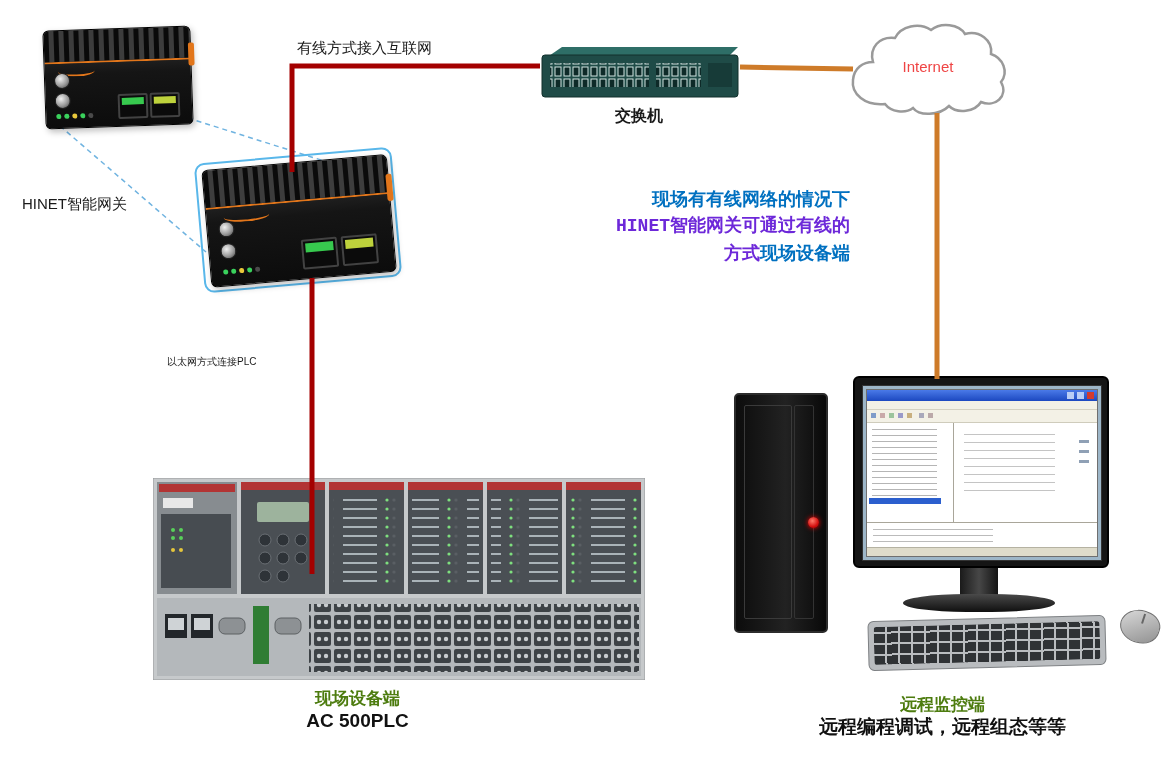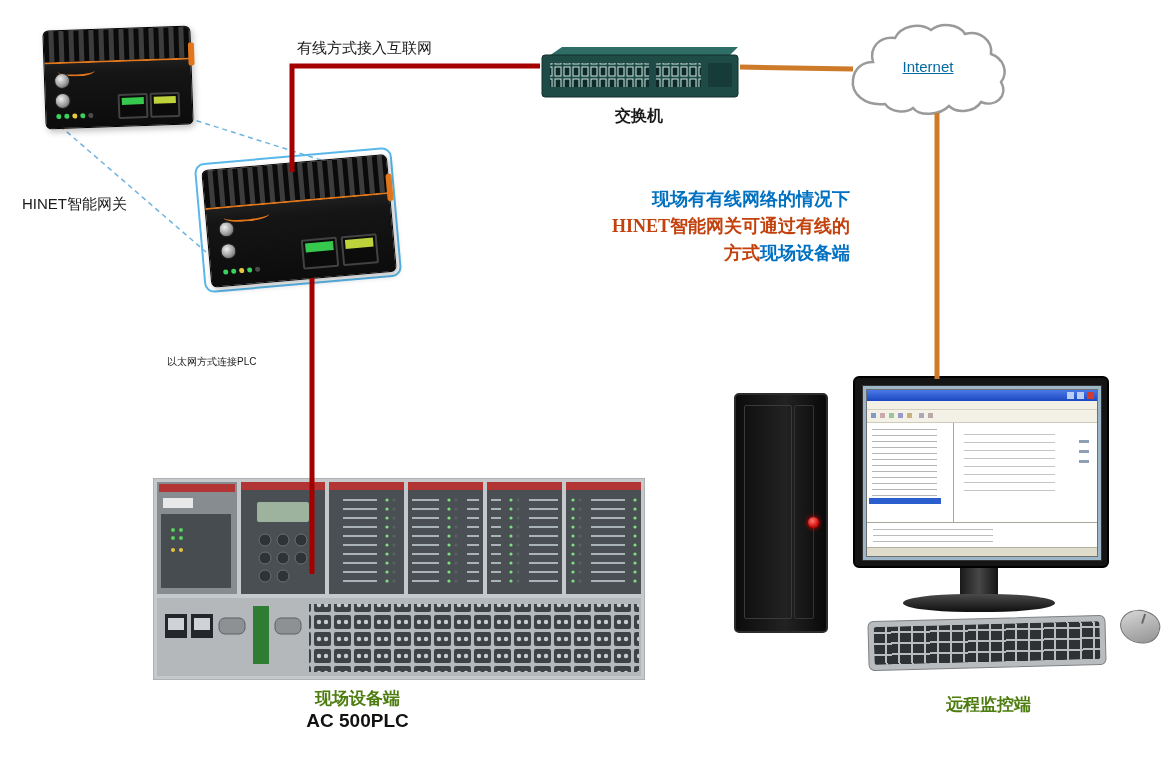--- a/index.html
+++ b/index.html
@@ -42,21 +42,21 @@
   .gw2{position:relative;width:100%;height:100%;}
   .gw2 .a1{left:11px;top:52px;} .gw2 .a2{left:11px;top:74px;}
   .gw2 .gw-leds{left:12px;bottom:11px;}
   .gw2 .p1{width:32px;height:26px;right:56px;bottom:9px;}
   .gw2 .p2{width:32px;height:26px;right:16px;bottom:9px;}
 
   
   .switch{left:536px;top:42px;width:206px;height:62px;}
   .cloud{left:843px;top:20px;width:170px;height:102px;}
   .cloud .internet-text{position:absolute;left:0;right:0;top:38px;text-align:center;
-      font-size:15px;color:#0369a1;z-index:3;text-decoration:underline;}
+      font-size:15px;color:#ef4444;z-index:3;}
   .plc{left:153px;top:478px;width:492px;height:202px;}
 
   
   .tower{left:734px;top:393px;width:94px;height:240px;border:2px solid #2c2c2c;border-radius:5px;
       background:linear-gradient(90deg,#0c0c0c,#222 55%,#090909);box-sizing:border-box;}
   .tower-panel1{position:absolute;left:8px;top:10px;width:46px;height:212px;
       border:1px solid #3a3a3a;border-radius:2px;}
   .tower-panel2{position:absolute;left:58px;top:10px;width:18px;height:212px;
       border:1px solid #333;border-radius:2px;}
   .tower-btn{position:absolute;right:7px;top:122px;width:11px;height:11px;border-radius:50%;
@@ -109,24 +109,24 @@
 
   
   .hinet-label{left:22px;top:195px;font-size:15px;}
   .wired-label{left:297px;top:39px;font-size:15px;}
   .plc-link-label{left:167px;top:355px;font-size:10px;}
   .switch-label{left:536px;top:106px;width:206px;text-align:center;font-size:16px;font-weight:bold;
       font-family:"Liberation Serif",serif;}
   .annotation{left:535px;top:186px;width:315px;text-align:right;font-weight:bold;font-size:18px;
       line-height:27px;font-family:"Liberation Serif",serif;}
   .ann-blue{color:#0070C0;}
-  .ann-red{color:#c2410c;}
+  .ann-red{color:#6d28d9;font-family:Liberation Mono, monospace;}
   .site-label{text-align:center;font-family:"Liberation Serif",serif;}
   .field-label{left:225px;top:687px;width:265px;}
-  .remote-label{left:836px;top:693px;width:305px;}
+  .remote-label{left:790px;top:693px;width:305px;}
   .site-title{color:#4d7c0f;font-weight:bold;font-size:17px;line-height:23px;}
   .site-sub{color:#111;font-weight:bold;font-size:19px;line-height:22px;}
   .field-label .site-sub{font-family:"Liberation Sans",sans-serif;}
 </style>
 </head>
 <body>
 
 <div class="canvas">
 
   <svg class="layer-under" viewBox="0 0 1171 759">
@@ -311,15 +311,16 @@
     <div><span class="ann-red">方式</span><span class="ann-blue">现场设备端</span></div>
   </div>
 
   <div class="lbl site-label field-label">
     <div class="site-title">现场设备端</div>
     <div class="site-sub">AC 500PLC</div>
   </div>
 
   <div class="lbl site-label remote-label">
     <div class="site-title">远程监控端</div>
+    <div class="site-sub">远程编程调试，远程组态等等</div>
   </div>
 
 </div>
 
 </body></html>

